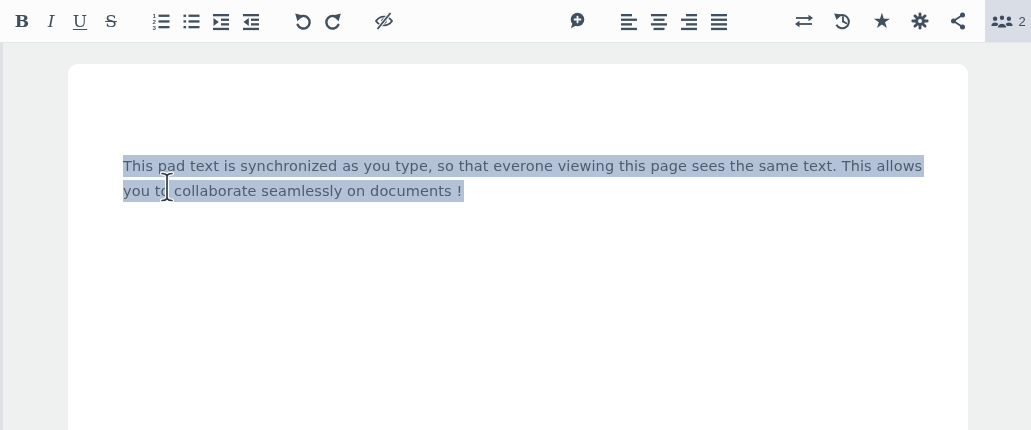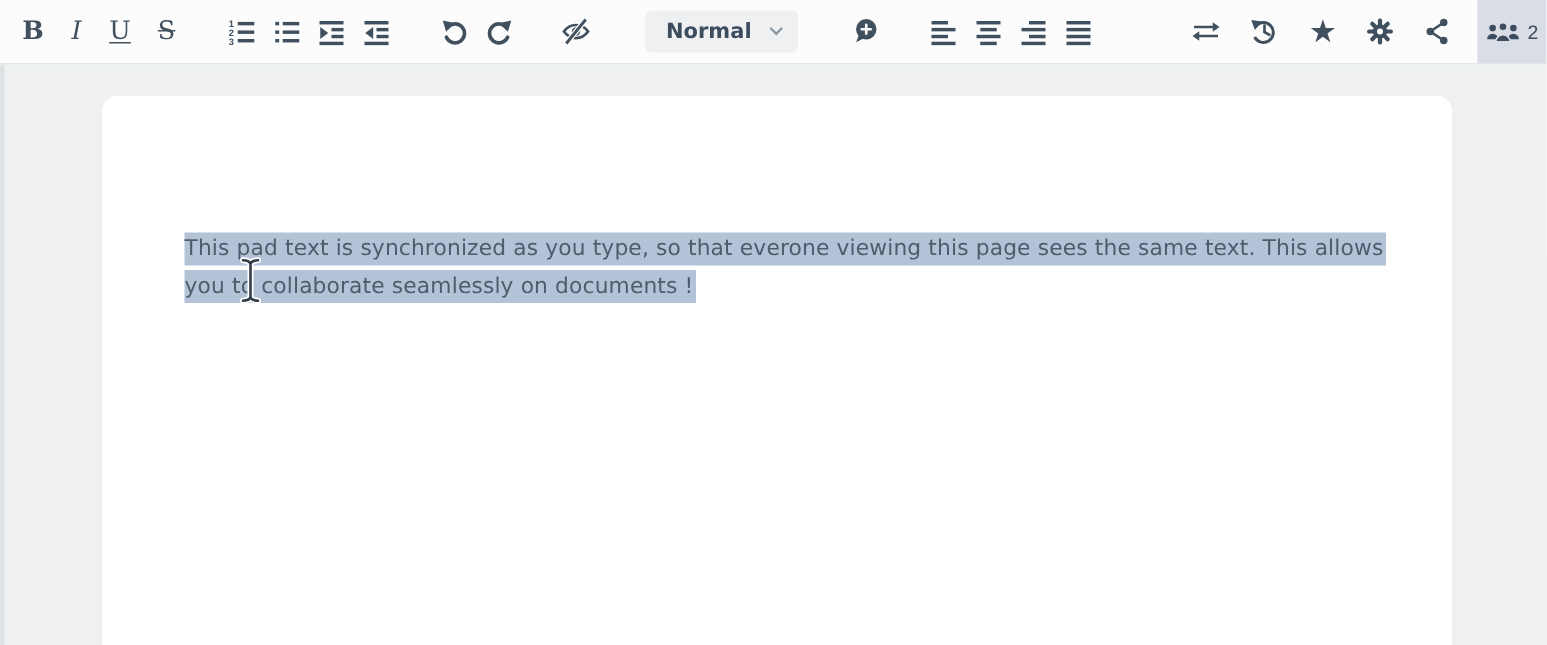--- a/index.html
+++ b/index.html
@@ -162,26 +162,20 @@
 
   <button class="tb-btn" style="left:370px">
     <svg width="22" height="20" viewBox="0 0 22 20">
       <path d="M3 10 C7 4.2 15 4.2 19 10 C15 15.8 7 15.8 3 10 Z" fill="none" stroke="currentColor" stroke-width="1.8"></path>
       <circle cx="11" cy="10" r="2.8" fill="currentColor"></circle>
       <line x1="4.5" y1="18" x2="17.5" y2="2" stroke="#fcfcfc" stroke-width="3.6"></line>
       <line x1="4.5" y1="18" x2="17.5" y2="2" stroke="currentColor" stroke-width="1.9"></line>
     </svg>
   </button>
 
-  <div class="style-select">
-    <span class="val">Normal</span>
-    <svg class="chev" width="9" height="6" viewBox="0 0 9 6">
-      <path d="M1 1 L4.5 4.5 L8 1" fill="none" stroke="currentColor" stroke-width="1.6" stroke-linecap="round"></path>
-    </svg>
-  </div>
 
   <button class="tb-btn" style="left:563px">
     <svg width="20" height="20" viewBox="0 0 20 20">
       <circle cx="10.5" cy="8.5" r="6.8" fill="currentColor"></circle>
       <path d="M5.5 12.5 L3.8 17.2 L9.5 14.2 Z" fill="currentColor"></path>
       <line x1="10.5" y1="5.6" x2="10.5" y2="11.4" stroke="#fcfcfc" stroke-width="1.8" stroke-linecap="round"></line>
       <line x1="7.6" y1="8.5" x2="13.4" y2="8.5" stroke="#fcfcfc" stroke-width="1.8" stroke-linecap="round"></line>
     </svg>
   </button>
 

